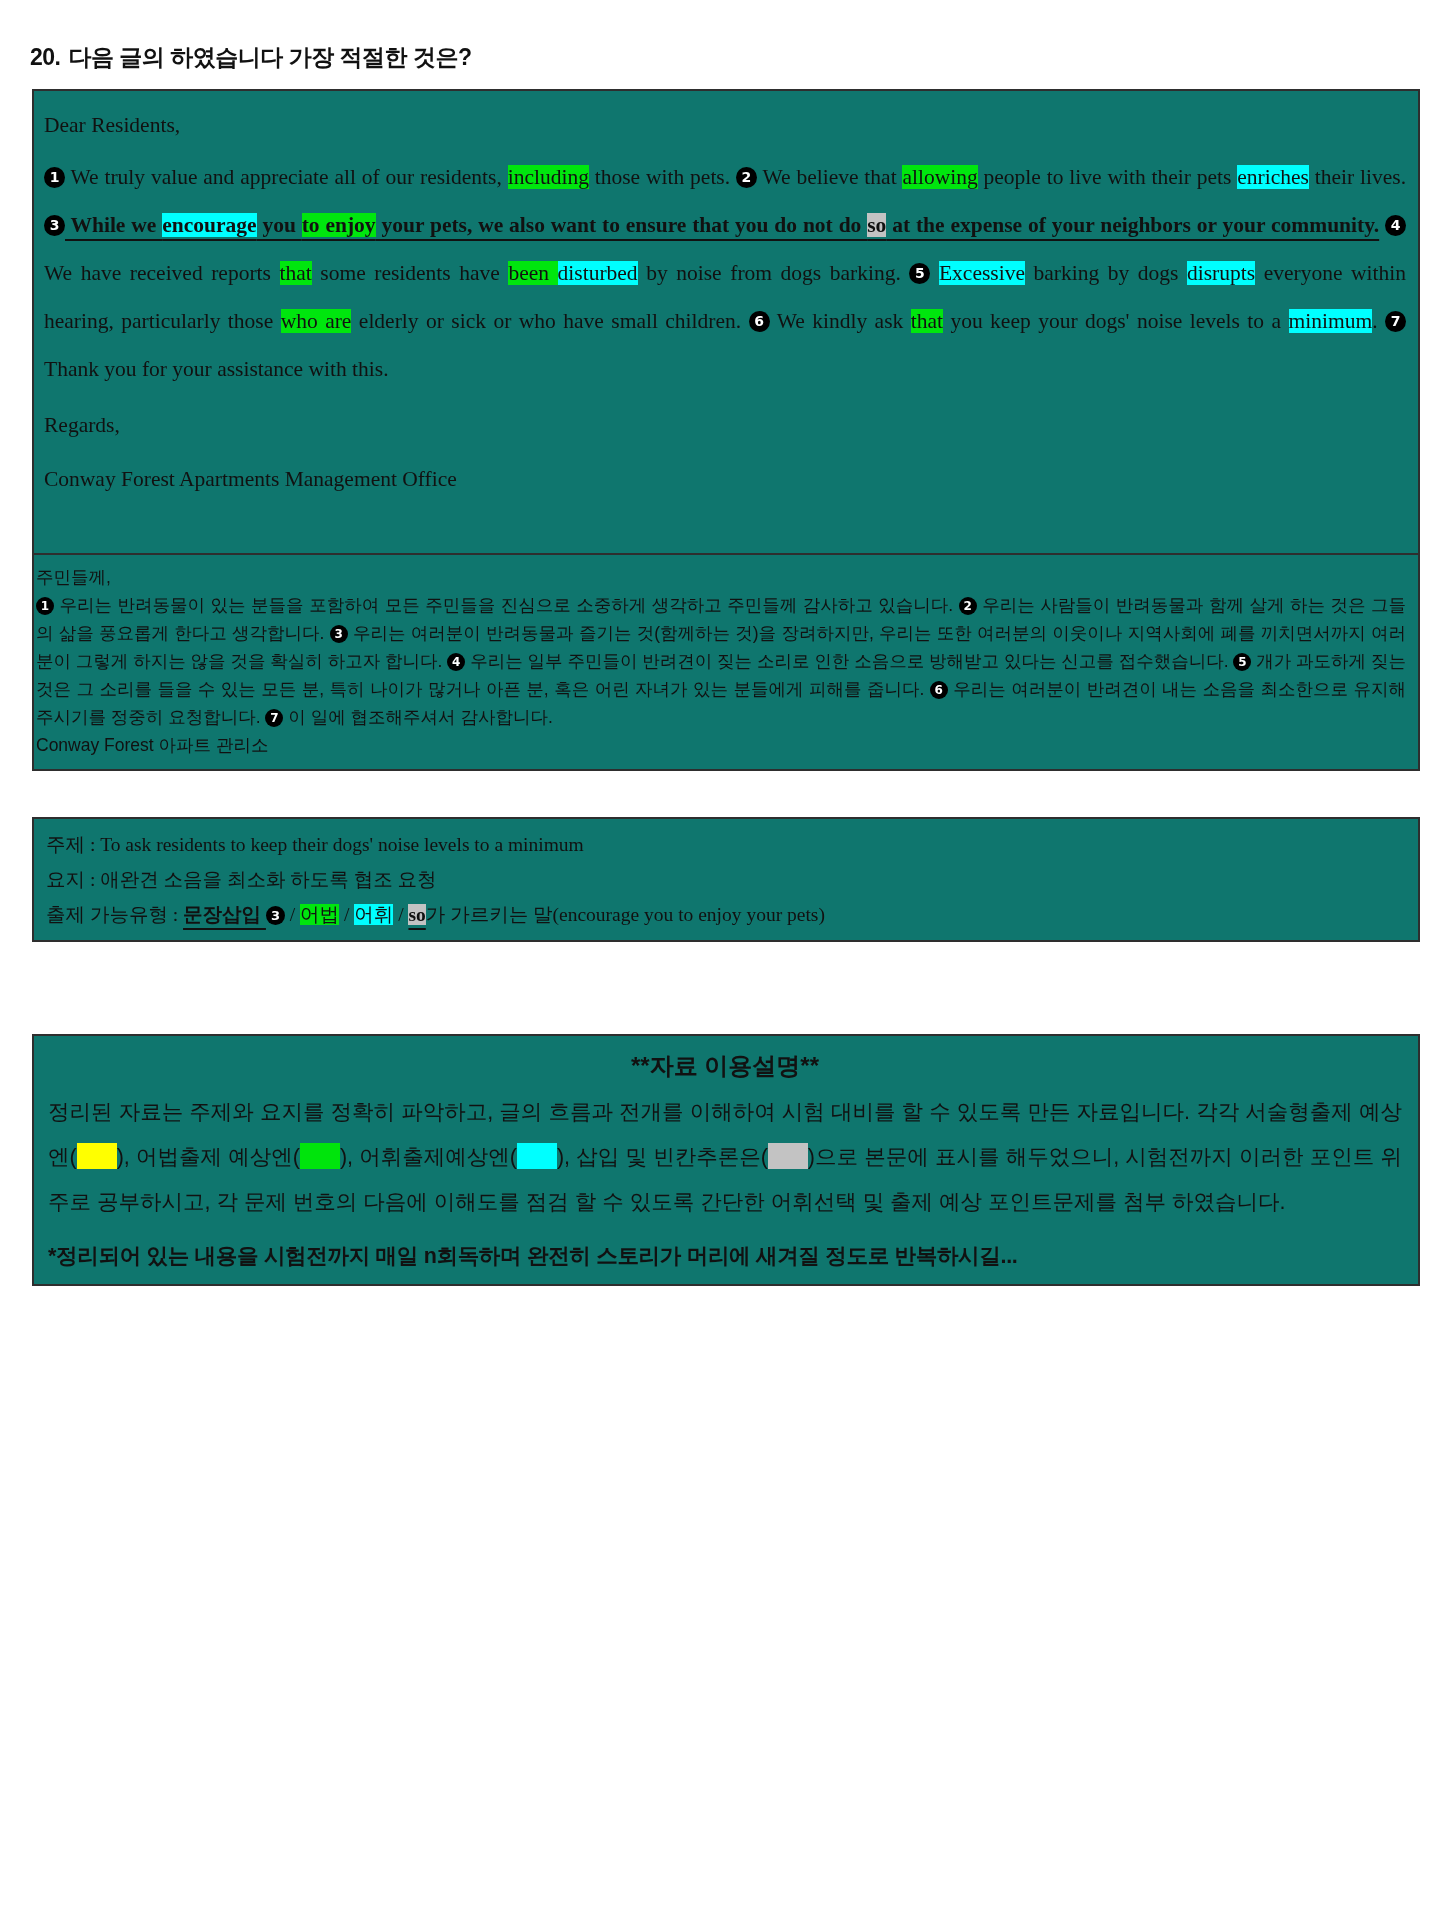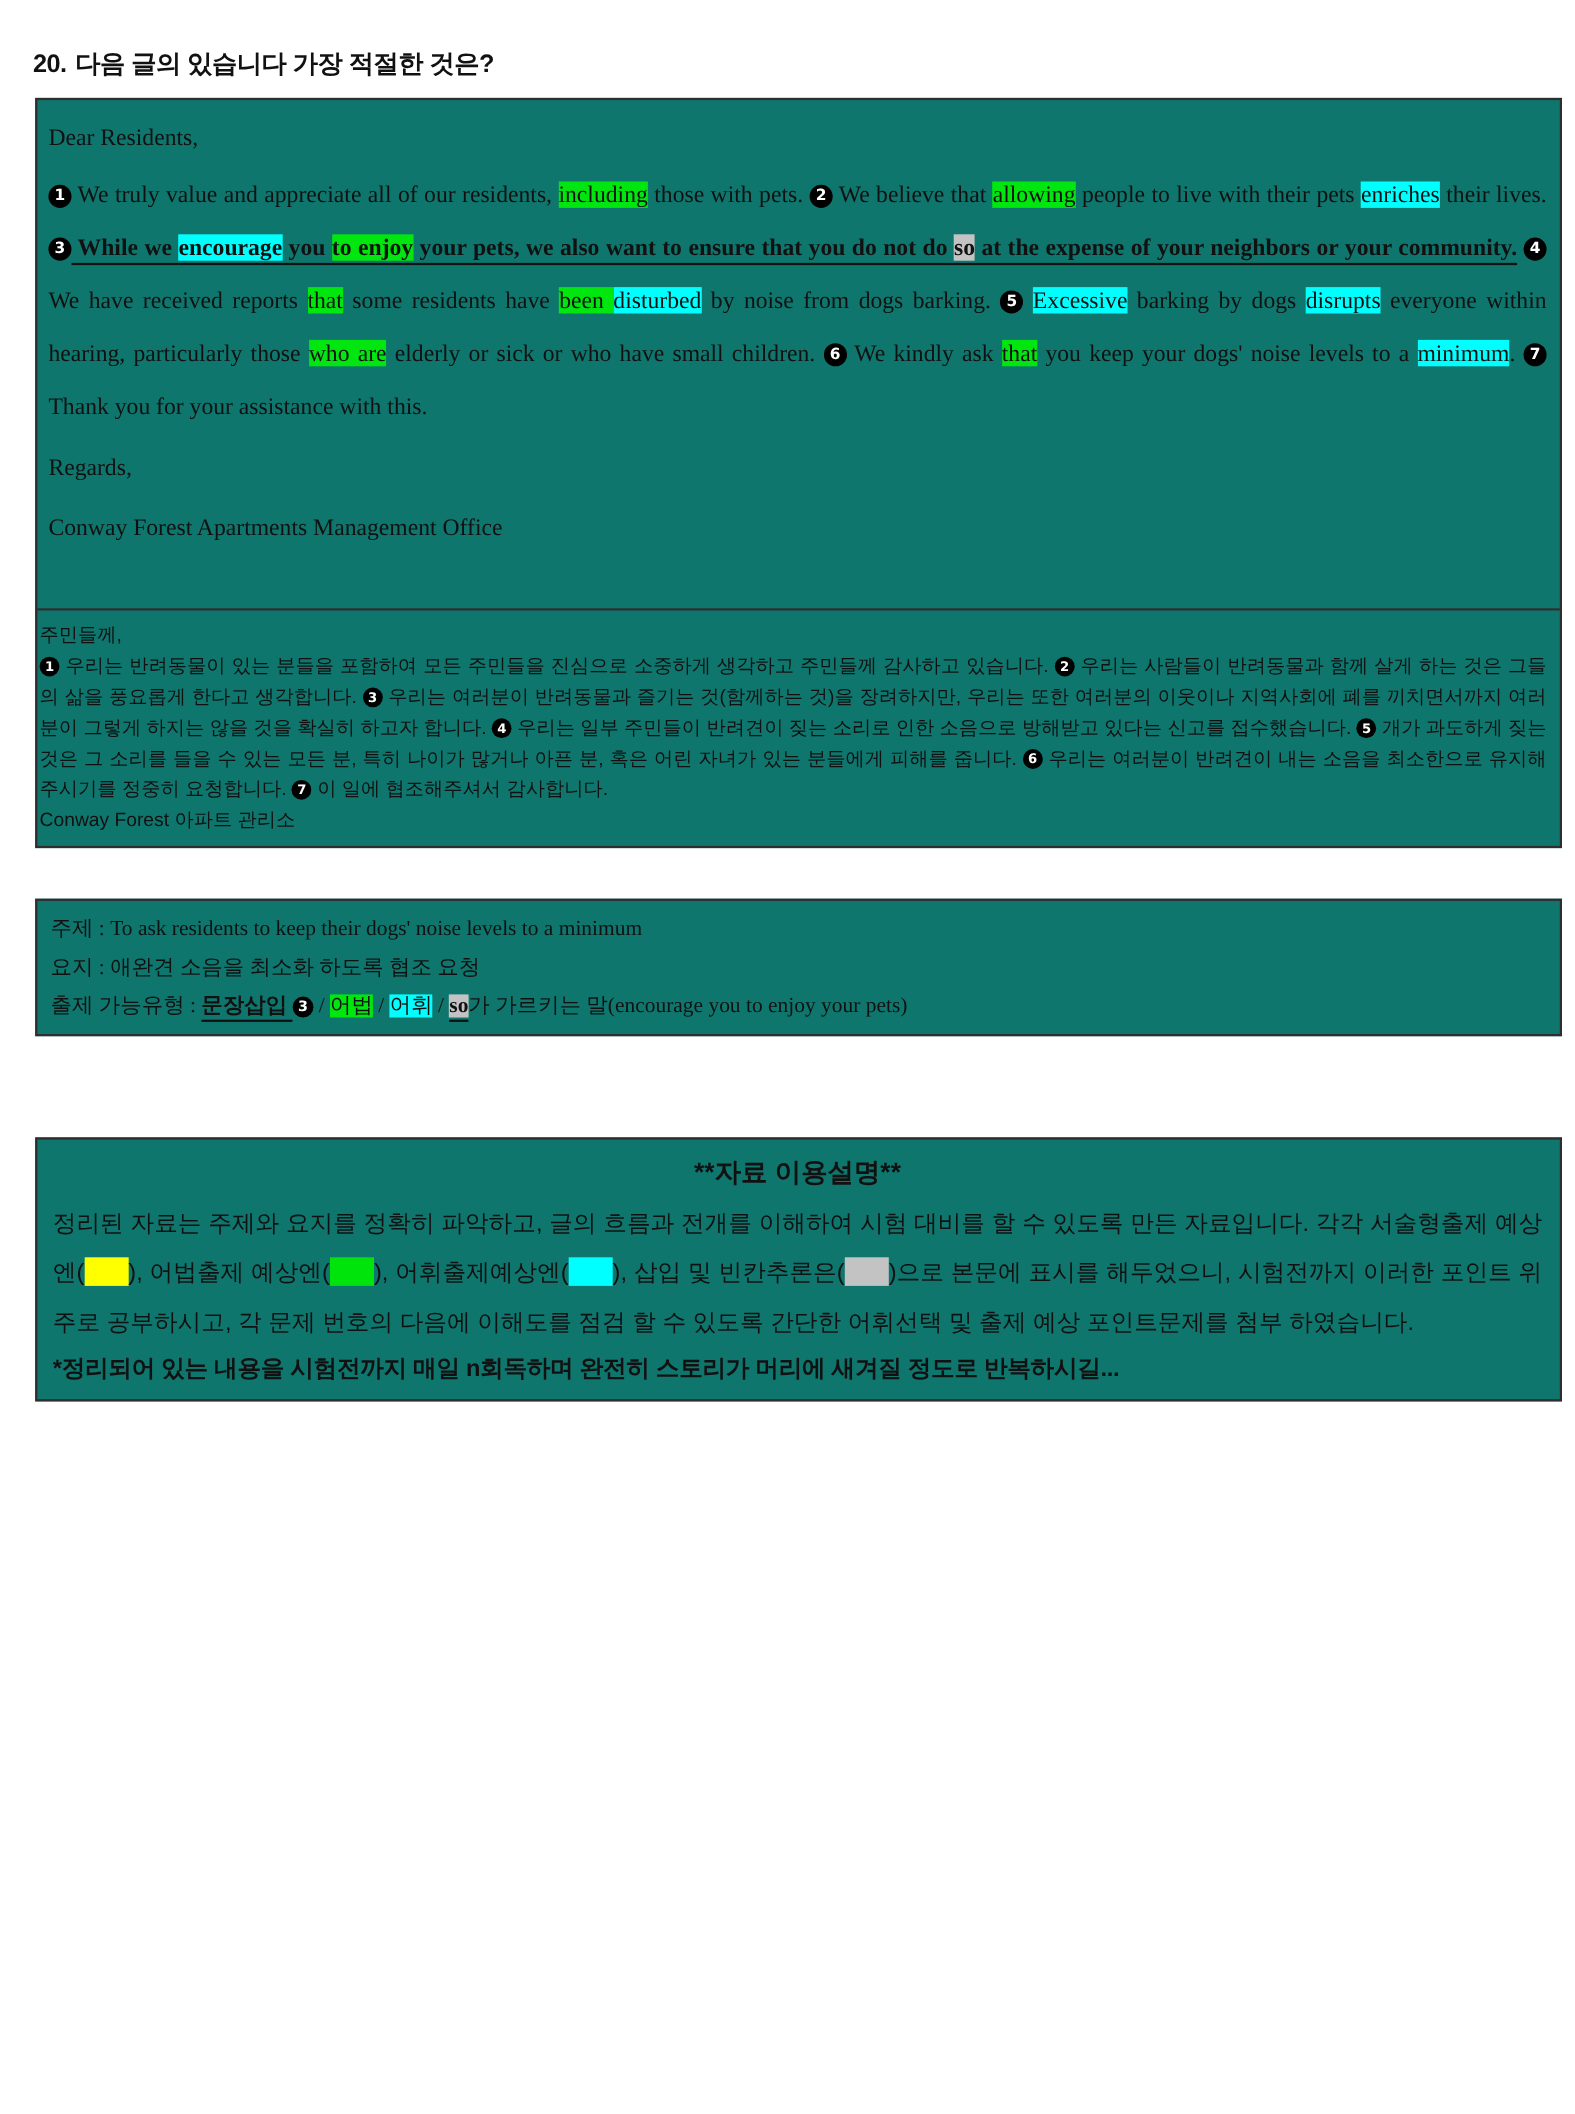--- a/index.html
+++ b/index.html
@@ -65,36 +65,36 @@
     padding:8px 12px;
     font-family:"Liberation Serif","DejaVu Serif",serif;
     font-size:19.5px;line-height:35px;
   }
   .summary p{margin:0;}
 
   
   .info{margin-top:92px;padding:6px 16px 14px 14px;}
   .info-title{text-align:center;font-size:24px;font-weight:bold;margin:8px 0 8px;}
   .info-body{font-size:21.5px;line-height:45px;text-align:justify;margin:0;}
-  .info-footer{font-size:21.5px;font-weight:bold;margin:4px 0 0;letter-spacing:-0.3px;}
+  .info-footer{font-size:21.5px;font-weight:bold;margin:16px 0 0;letter-spacing:-0.3px;}
 
   
   .swatch{display:inline-block;width:40px;height:26px;vertical-align:-5px;}
   .sw-yellow{background:#ffff00;}
   .sw-green{background:#00e40c;}
   .sw-cyan{background:#00ffff;}
   .sw-gray{background:#c3c3c3;}
 </style>
 </head>
 <body>
 
 <div class="page">
 
   <div class="q-title">
-    <span class="q-num">20.</span><span>다음 글의 있습니다 가장 적절한 것은?</span>
+    <span class="q-num">20.</span><span>다음 글의 하였습니다 가장 적절한 것은?</span>
   </div>
 
   <section class="box">
     <div class="passage-en">
       <p class="sal">Dear Residents,</p>
       <p class="body"><span class="num">1</span><span> We truly value and appreciate all of our residents, </span><span class="hl-green">including</span><span> those with pets. </span><span class="num">2</span><span> We believe that </span><span class="hl-green">allowing</span><span> people to live with their pets </span><span class="hl-cyan">enriches</span><span> their lives. </span><span class="num bu">3</span><span class="bu"> While we </span><span class="bu hl-cyan">encourage</span><span class="bu"> you </span><span class="bu hl-green">to enjoy</span><span class="bu"> your pets, we also want to ensure that you do not do </span><span class="bu hl-gray">so</span><span class="bu"> at the expense of your neighbors or your community.</span><span> </span><span class="num">4</span><span> We have received reports </span><span class="hl-green">that</span><span> some residents have </span><span class="hl-green">been </span><span class="hl-cyan">disturbed</span><span> by noise from dogs barking. </span><span class="num">5</span><span> </span><span class="hl-cyan">Excessive</span><span> barking by dogs </span><span class="hl-cyan">disrupts</span><span> everyone within hearing, particularly those </span><span class="hl-green">who are</span><span> elderly or sick or who have small children. </span><span class="num">6</span><span> We kindly ask </span><span class="hl-green">that</span><span> you keep your dogs' noise levels to a </span><span class="hl-cyan">minimum</span><span>. </span><span class="num">7</span><span> Thank you for your assistance with this.</span></p>
       <p class="closing">Regards,</p>
       <p class="signature">Conway Forest Apartments Management Office</p>
     </div>
     <div class="passage-ko">

